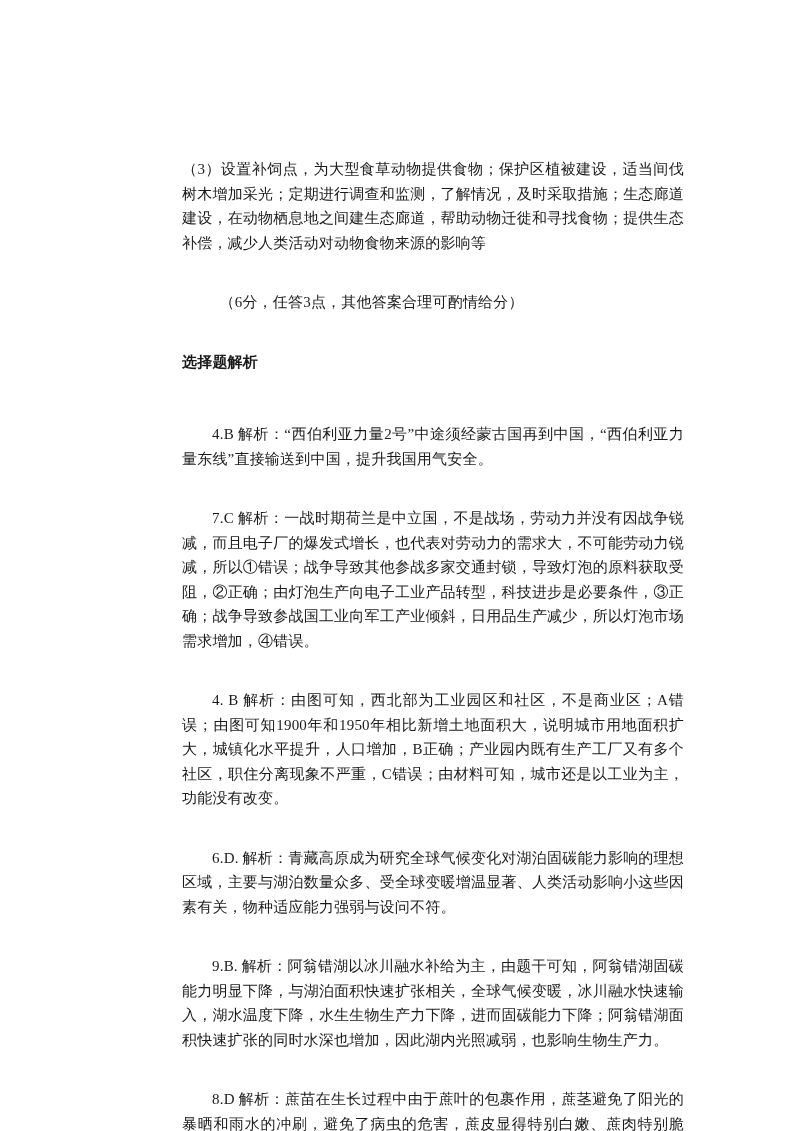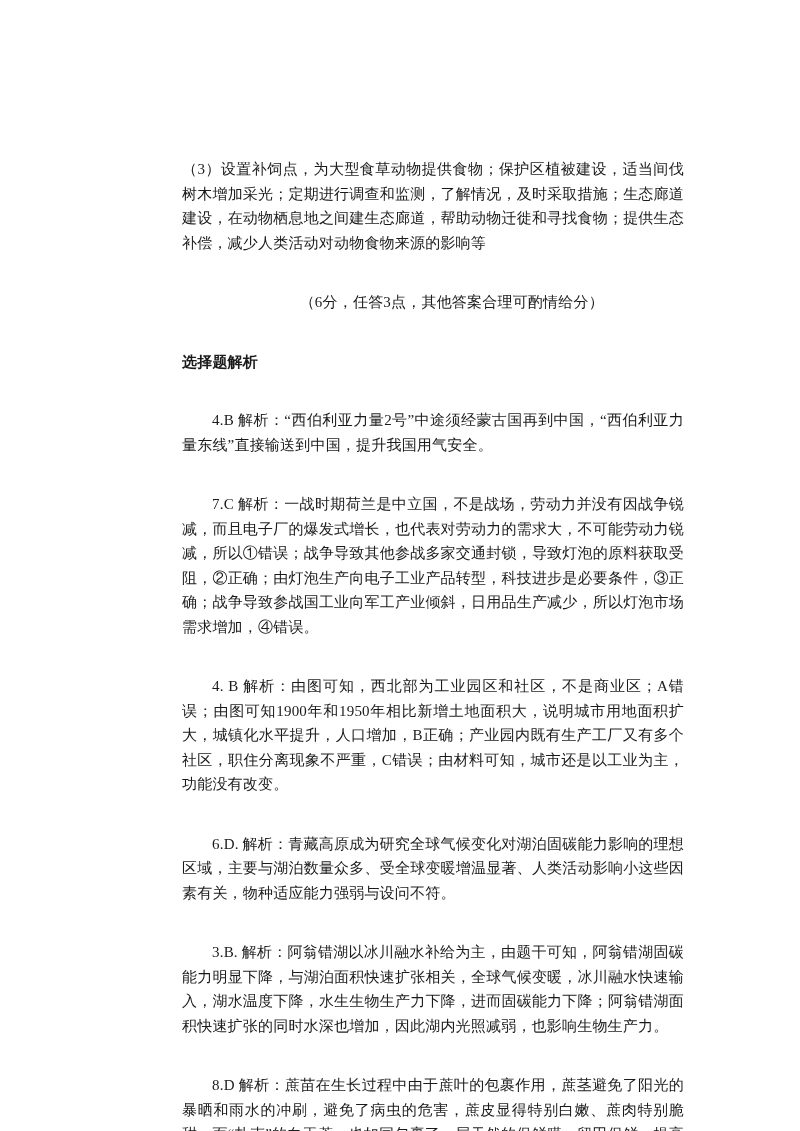--- a/index.html
+++ b/index.html
@@ -27,36 +27,36 @@
   }
   .para {
     font-size: 15px;
     line-height: 24.5px;
     text-align: justify;
     letter-spacing: 0.2px;
     margin-bottom: 3px;
     word-break: break-all;
   }
   .para.indent { text-indent: 2em; }
-  .para.score { text-indent: 2.5em; text-align: center; }
+  .para.score { text-indent: 2.5em; text-align: left; }
   .para.heading {
     font-weight: bold;
     text-align: left;
     margin-top: 2px;
-    margin-bottom: 2px;
+    margin-bottom: 16px;
   }
 </style>
 </head>
 <body>
 
 <div class="sheet">
   <div class="content">
     <p class="para">（3）设置补饲点，为大型食草动物提供食物；保护区植被建设，适当间伐树木增加采光；定期进行调查和监测，了解情况，及时采取措施；生态廊道建设，在动物栖息地之间建生态廊道，帮助动物迁徙和寻找食物；提供生态补偿，减少人类活动对动物食物来源的影响等</p>
     <p class="para score">（6分，任答3点，其他答案合理可酌情给分）</p>
     <p class="para heading">选择题解析</p>
     <p class="para indent">4.B 解析：“西伯利亚力量2号”中途须经蒙古国再到中国，“西伯利亚力量东线”直接输送到中国，提升我国用气安全。</p>
     <p class="para indent">7.C 解析：一战时期荷兰是中立国，不是战场，劳动力并没有因战争锐减，而且电子厂的爆发式增长，也代表对劳动力的需求大，不可能劳动力锐减，所以①错误；战争导致其他参战多家交通封锁，导致灯泡的原料获取受阻，②正确；由灯泡生产向电子工业产品转型，科技进步是必要条件，③正确；战争导致参战国工业向军工产业倾斜，日用品生产减少，所以灯泡市场需求增加，④错误。</p>
     <p class="para indent">4. B 解析：由图可知，西北部为工业园区和社区，不是商业区；A错误；由图可知1900年和1950年相比新增土地面积大，说明城市用地面积扩大，城镇化水平提升，人口增加，B正确；产业园内既有生产工厂又有多个社区，职住分离现象不严重，C错误；由材料可知，城市还是以工业为主，功能没有改变。</p>
     <p class="para indent">6.D. 解析：青藏高原成为研究全球气候变化对湖泊固碳能力影响的理想区域，主要与湖泊数量众多、受全球变暖增温显著、人类活动影响小这些因素有关，物种适应能力强弱与设问不符。</p>
-    <p class="para indent">3.B.  解析：阿翁错湖以冰川融水补给为主，由题干可知，阿翁错湖固碳能力明显下降，与湖泊面积快速扩张相关，全球气候变暖，冰川融水快速输入，湖水温度下降，水生生物生产力下降，进而固碳能力下降；阿翁错湖面积快速扩张的同时水深也增加，因此湖内光照减弱，也影响生物生产力。</p>
+    <p class="para indent">9.B.  解析：阿翁错湖以冰川融水补给为主，由题干可知，阿翁错湖固碳能力明显下降，与湖泊面积快速扩张相关，全球气候变暖，冰川融水快速输入，湖水温度下降，水生生物生产力下降，进而固碳能力下降；阿翁错湖面积快速扩张的同时水深也增加，因此湖内光照减弱，也影响生物生产力。</p>
     <p class="para indent">8.D 解析：蔗苗在生长过程中由于蔗叶的包裹作用，蔗茎避免了阳光的暴晒和雨水的冲刷，避免了病虫的危害，蔗皮显得特别白嫩、蔗肉特别脆甜。而“扎束”的白玉蔗，也如同包裹了一层天然的保鲜膜，留田保鲜，提高了保鲜能力，可根据市场需求随砍随销，销售期增长</p>
   </div>
 </div>
 
 </body></html>

